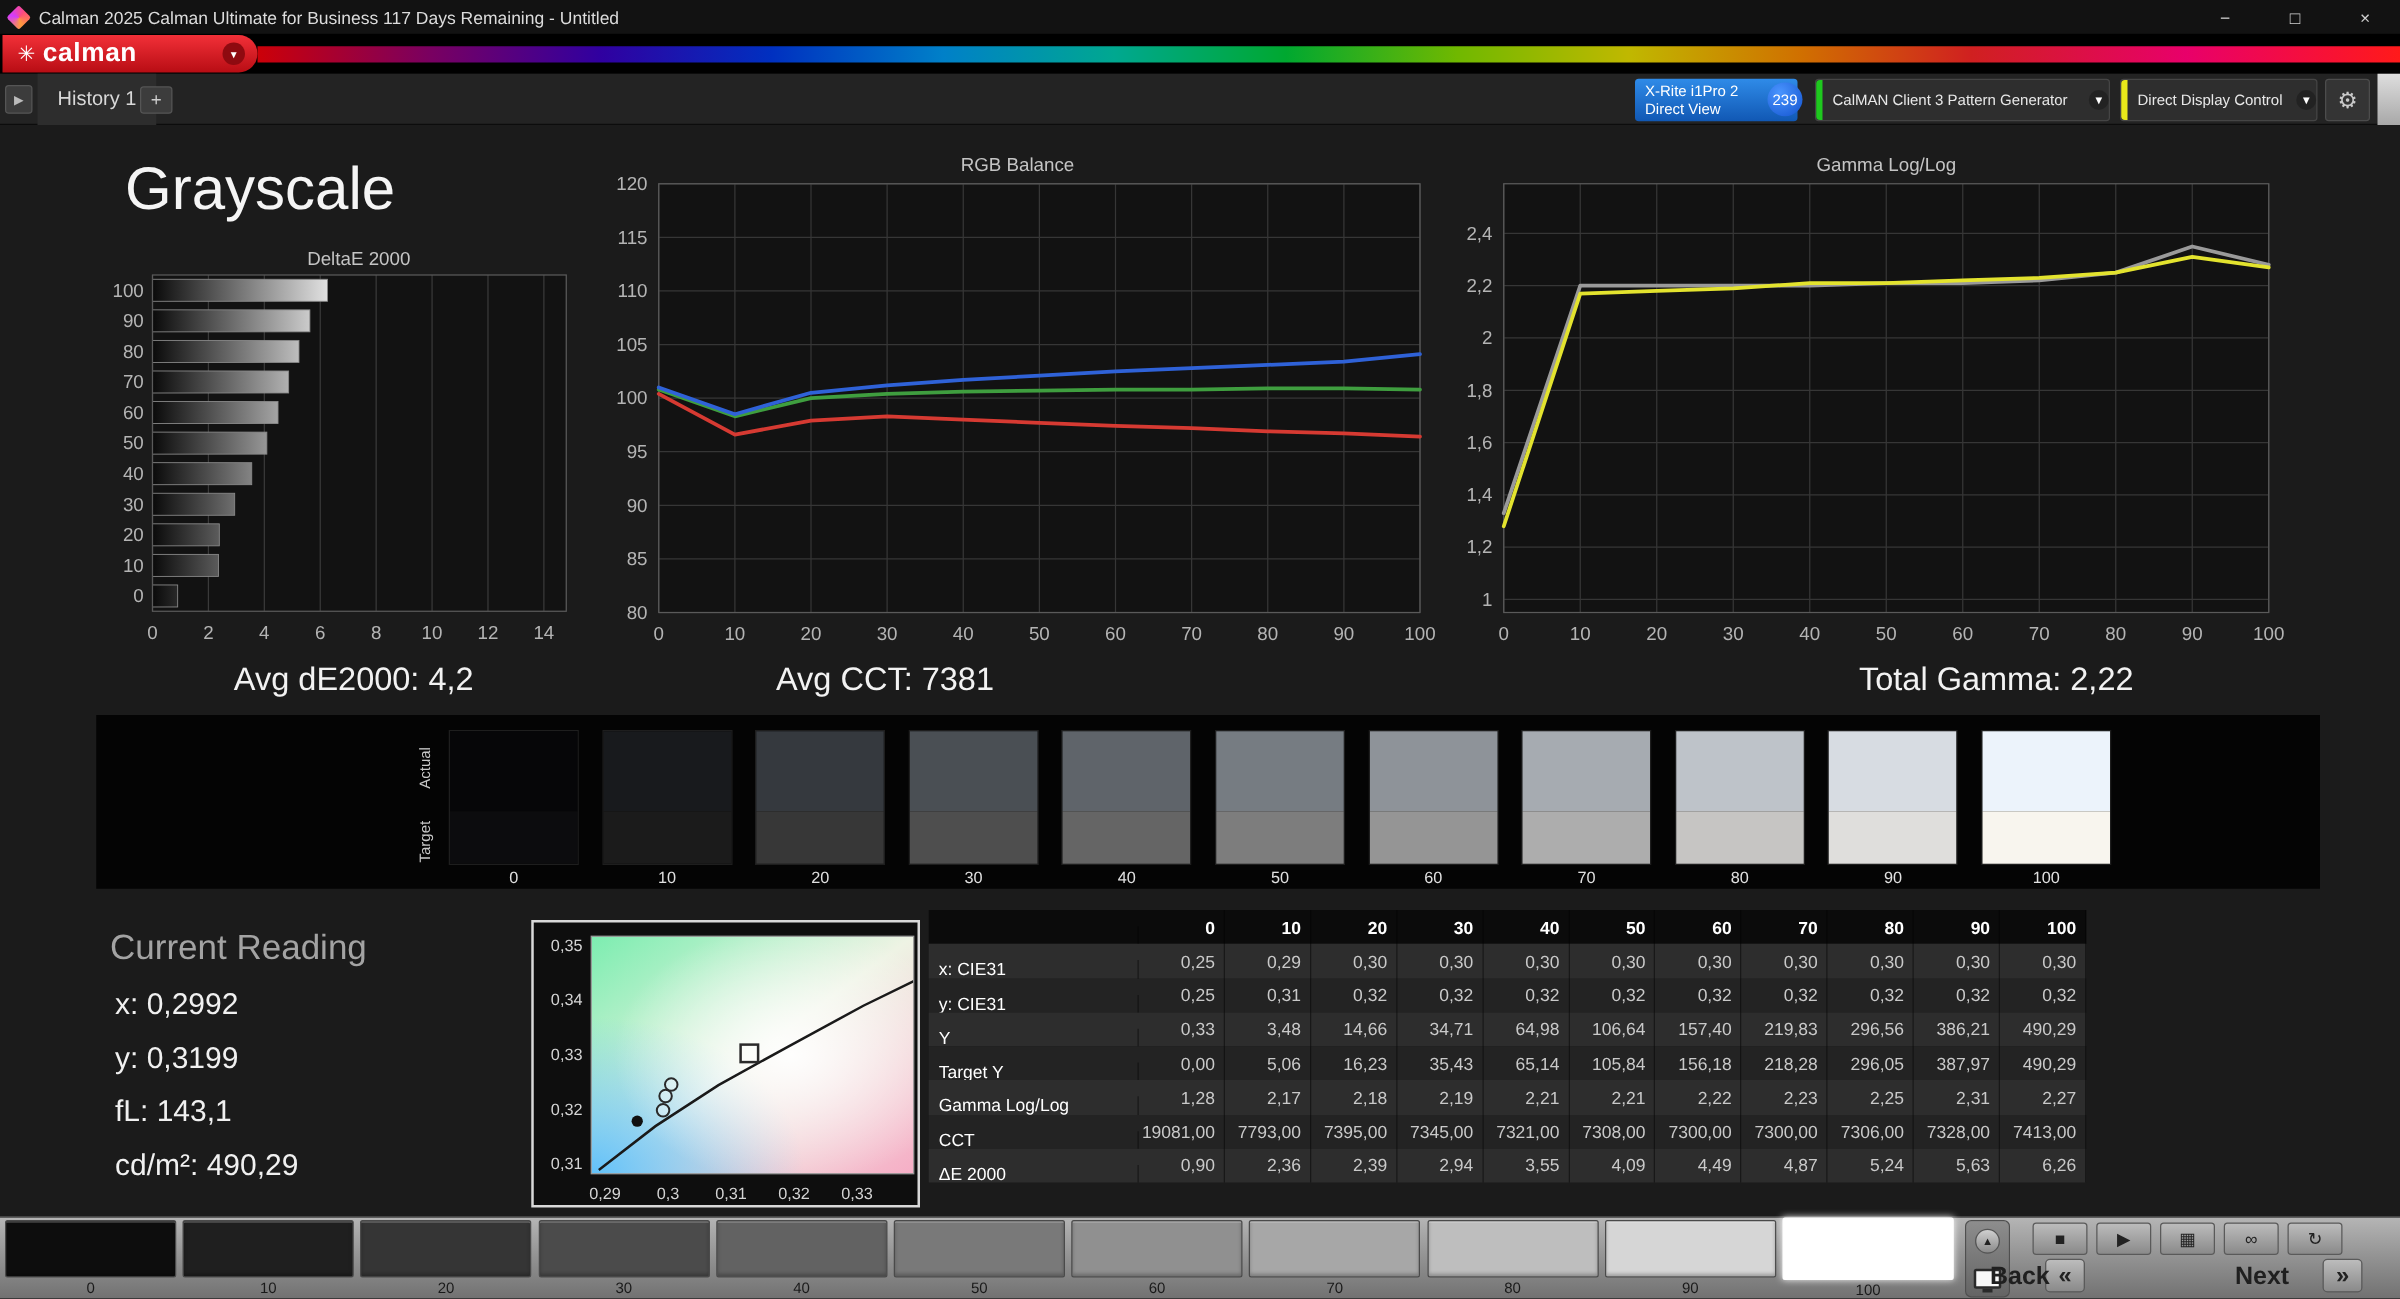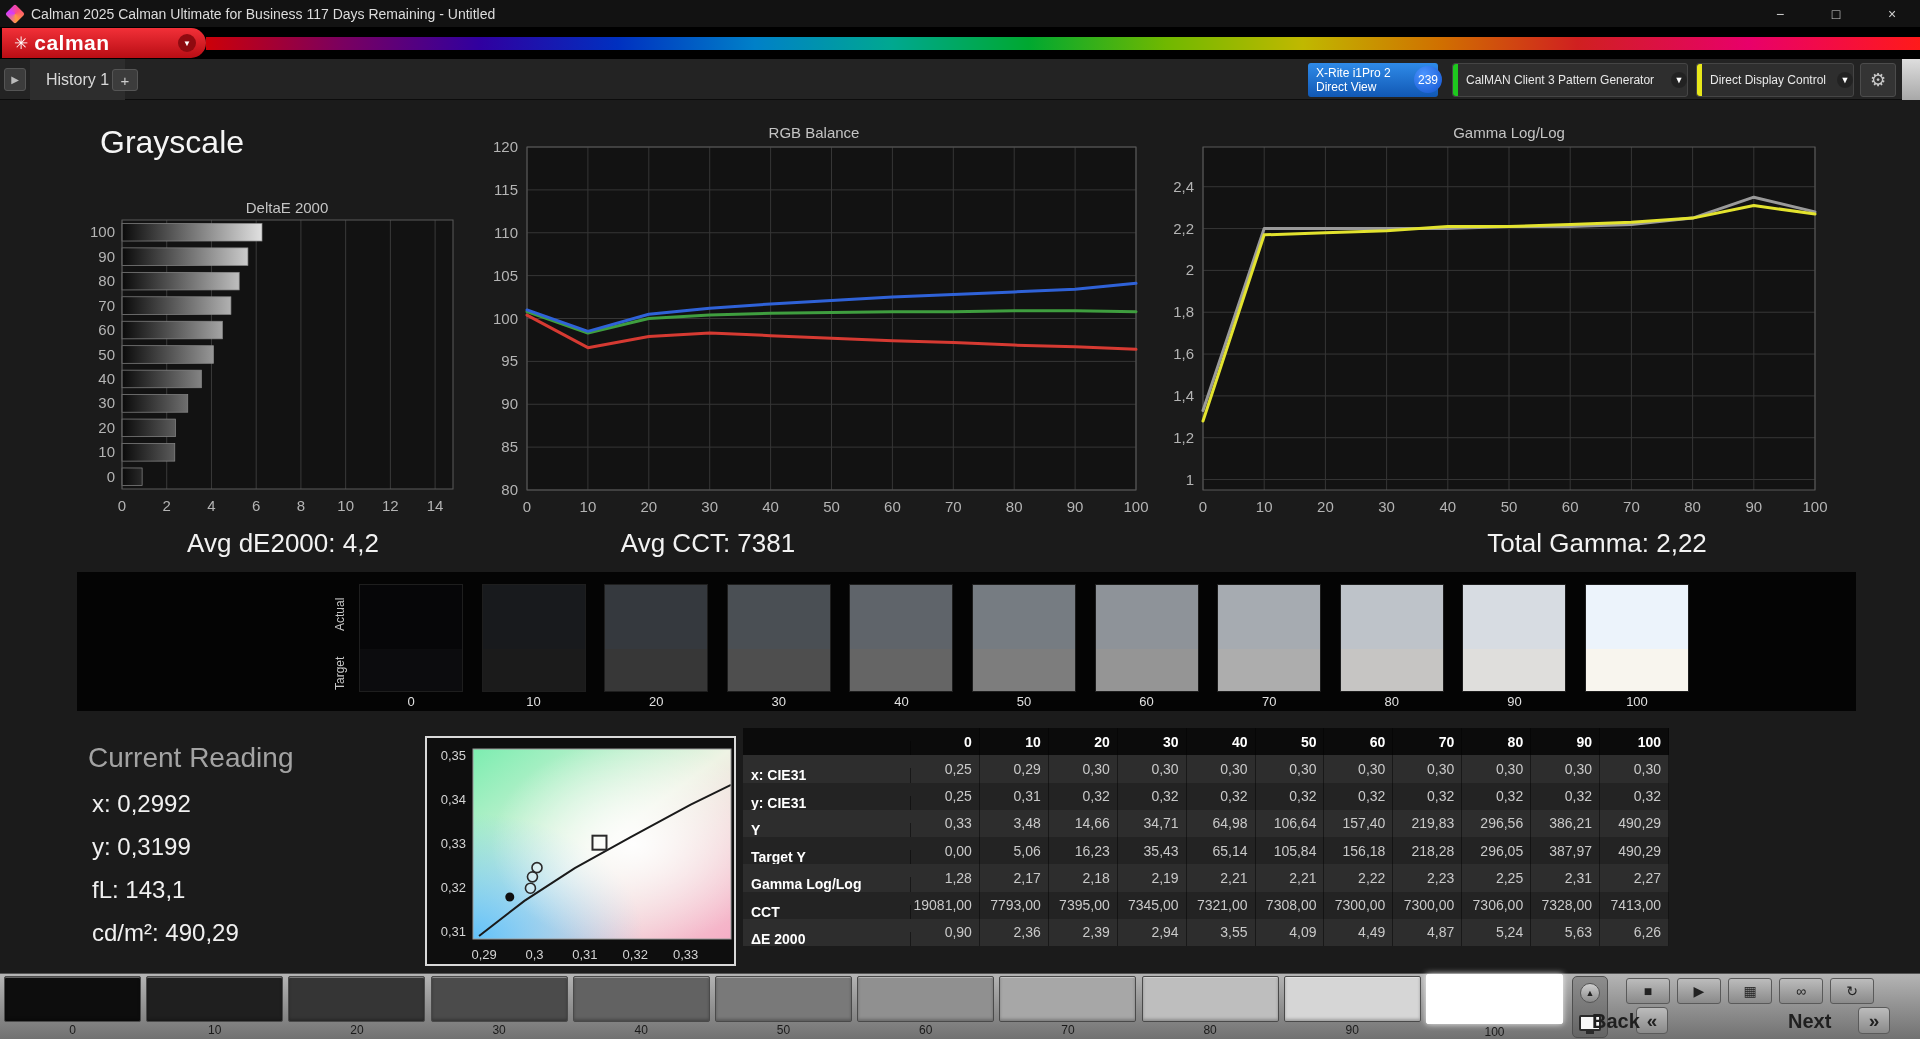--- a/index.html
+++ b/index.html
@@ -36,21 +36,21 @@
   .accent-dd.green { left:1452px; width:236px; }
   .accent-dd.yellow { left:1696px; width:158px; }
   .accent-bar { width:5px; height:100%; border-radius:3px 0 0 3px; }
   .green .accent-bar { background:#1ec81e; }
   .yellow .accent-bar { background:#e8e81a; }
   .dd-text { color:#e8e8e8; font-size:12px; padding:0 6px 0 8px; white-space:nowrap; overflow:hidden; flex:1; }
   .gear-btn { position:absolute; left:1860px; top:4px; width:36px; height:34px; background:#343434; border:1px solid #4c4c4c; border-radius:3px; color:#c8c8c8; font-size:18px; display:flex; align-items:center; justify-content:center; cursor:pointer; }
   .side-strip { position:absolute; left:1902px; top:0; width:18px; height:41px; background:linear-gradient(#dedede,#a8a8a8); cursor:pointer; }
 
   
-  .page-title { position:absolute; left:100px; top:124px; font-size:32px; color:#f5f5f5; font-weight:normal;text-align:center; }
+  .page-title { position:absolute; left:100px; top:124px; font-size:48px; color:#f5f5f5; font-weight:normal;text-align:center; }
   .chart-title { position:absolute; width:300px; text-align:center; font-size:15px; color:#c4c4c4; }
   #t-deltae { left:137px; top:199px; }
   #t-rgb    { left:664px; top:124px; }
   #t-gamma  { left:1359px; top:124px; }
   .chart-svg { position:absolute; }
   #svg-deltae { left:77px;  top:195px; }
   #svg-rgb    { left:480px; top:133px; }
   #svg-gamma  { left:1155px;top:133px; }
 
   .stat { position:absolute; top:528px; width:400px; text-align:center; font-size:26px; color:#f2f2f2; }
@@ -74,21 +74,21 @@
   
   .cie-box { position:absolute; left:425px; top:736px; width:311px; height:230px; background:#0e0e0e; border:2px solid #d9d9d9; }
 
   
   .gtable { position:absolute; left:743px; top:728px; width:926px; height:218px; font-size:14px; }
   .trow { display:grid; grid-template-columns:168px repeat(11, 1fr); height:27.25px; }
   .trow.thead { background:#0b0b0b; }
   .trow.even { background:#2d2d2d; }
   .trow.odd  { background:#232323; }
   .tcell { display:flex; align-items:center; border-right:1px solid rgba(0,0,0,.45); overflow:hidden; }
-  .tlabel { color:#fff; font-weight:bold; padding-left:8px;margin-top:13px; }
+  .tlabel { color:#fff; font-weight:normal; padding-left:8px;margin-top:13px; }
   .tval { color:#c9c9c9; justify-content:flex-end; padding-right:7px; }
   .thval { color:#fff; font-weight:bold; }
 
   
   .patternbar { position:absolute; left:0; top:973px; width:1920px; height:66px; background:linear-gradient(#b5b5b5,#959595 45%,#717171); border-top:1px solid #555; }
   .pat-slot { position:absolute; top:2px; width:137px; cursor:pointer; }
   .pat-btn { height:46px; border:1px solid #4a4a4a; border-radius:2px; box-shadow:inset 0 1px 0 rgba(255,255,255,.35), inset 0 -2px 3px rgba(0,0,0,.25); }
   .pat-label { margin-top:1px; text-align:center; font-size:12px; color:#1a1a1a; }
   .pat-slot.selected { top:0; }
   .pat-slot.selected .pat-btn { height:50px; border:1px solid #fff; box-shadow:0 0 6px rgba(255,255,255,.9); }

